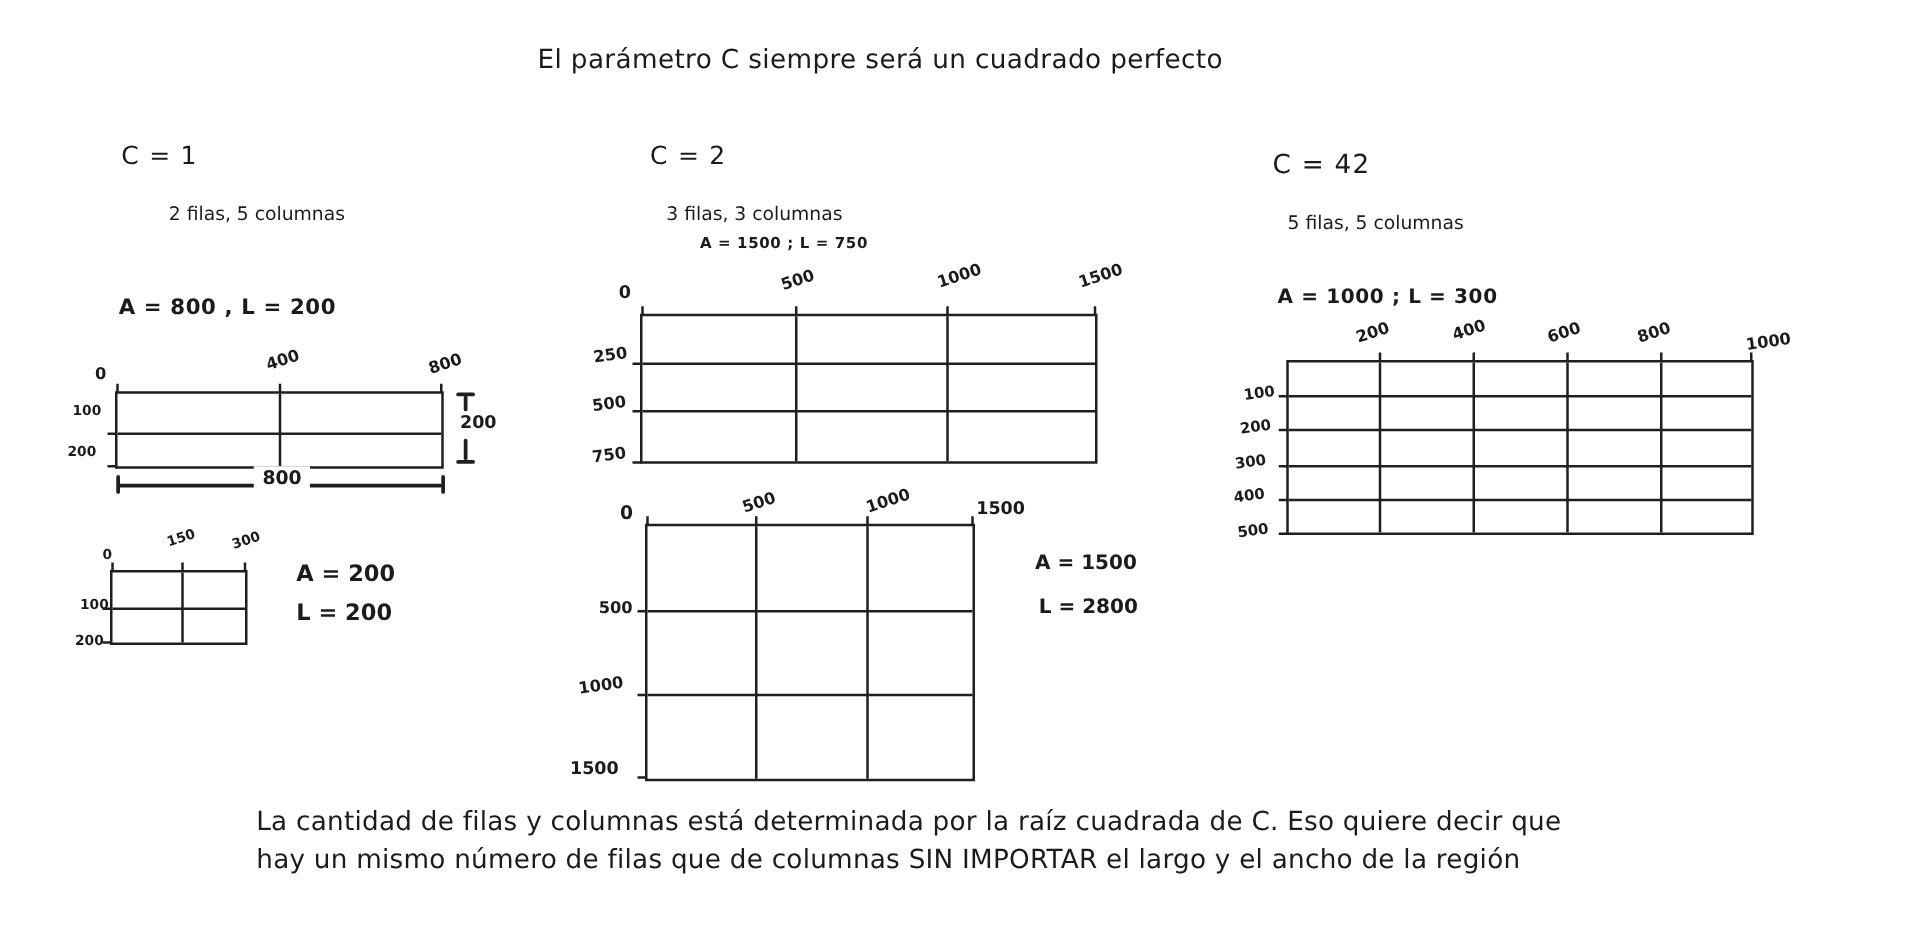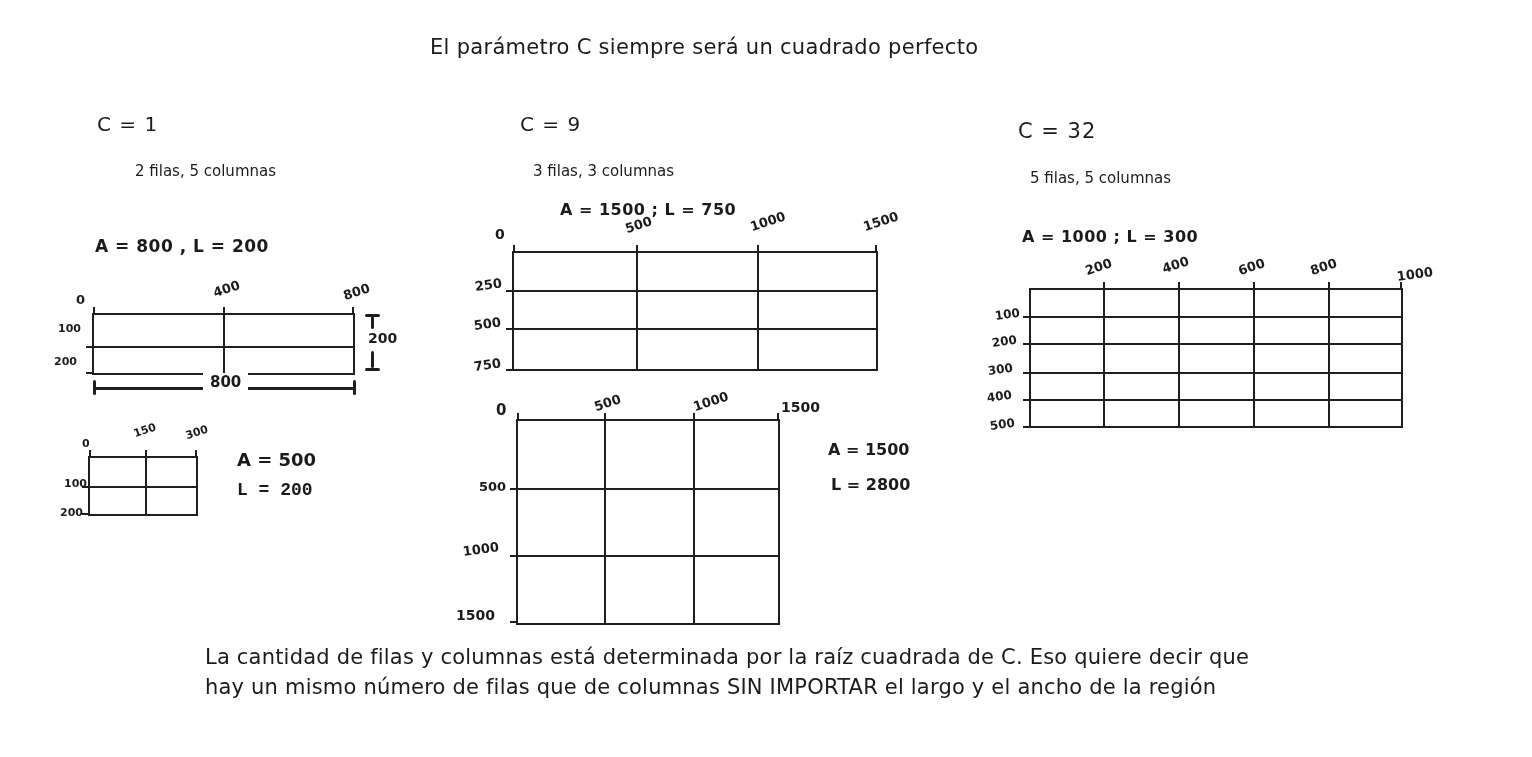--- a/index.html
+++ b/index.html
@@ -74,26 +74,26 @@
     <div class="tickmark-t" style="left:55px;"></div>
     <div class="tickmark-t" style="left:105px;"></div>
     <div class="tickmark-l" style="top:28px;"></div>
     <div class="tickmark-l" style="top:55px;"></div>
   </div>
   <div class="lbl tick-sm" style="left:82px; top:438px;">0</div>
   <div class="lbl tick-sm rot" style="left:136px; top:428px;">150</div>
   <div class="lbl tick-sm rot" style="left:188px; top:430px;">300</div>
   <div class="lbl tick-sm" style="left:64px; top:478px;">100</div>
   <div class="lbl tick-sm" style="left:60px; top:507px;">200</div>
-  <div class="lbl" style="left:237px; top:450px; font-size:18px; font-weight:600;">A = 500</div>
-  <div class="lbl" style="left:237px; top:481px; font-size:18px; font-weight:600;font-family:Liberation Mono, monospace;">L = 200</div>
+  <div class="lbl" style="left:237px; top:450px; font-size:18px; font-weight:600;">A = 200</div>
+  <div class="lbl" style="left:237px; top:481px; font-size:18px; font-weight:600;">L = 200</div>
 
-  <div class="lbl heading" style="left:520px; top:113px;">C = 9</div>
+  <div class="lbl heading" style="left:520px; top:113px;">C = 2</div>
   <div class="lbl sub" style="left:533px; top:163px;">3 filas, 3 columnas</div>
-  <div class="lbl formula" style="left:560px; top:201px; font-size:16px;">A = 1500 ;   L = 750</div>
+  <div class="lbl formula" style="left:560px; top:188px; font-size:12px;">A = 1500 ;   L = 750</div>
 
   <div class="grid" style="left:512px; top:251px; width:366px; height:120px;">
     <div class="vline" style="left:122px;"></div>
     <div class="vline" style="left:243px;"></div>
     <div class="hline" style="top:37px;"></div>
     <div class="hline" style="top:75px;"></div>
     <div class="tickmark-t" style="left:-1px;"></div>
     <div class="tickmark-t" style="left:122px;"></div>
     <div class="tickmark-t" style="left:243px;"></div>
     <div class="tickmark-t" style="left:361px;"></div>
@@ -125,21 +125,21 @@
   <div class="lbl tick" style="left:496px; top:402px; font-size:15px;">0</div>
   <div class="lbl tick rot" style="left:597px; top:400px;">500</div>
   <div class="lbl tick rot" style="left:696px; top:400px;">1000</div>
   <div class="lbl tick" style="left:781px; top:400px; font-size:14px;">1500</div>
   <div class="lbl tick" style="left:479px; top:480px;">500</div>
   <div class="lbl tick rot-sm" style="left:464px; top:545px;">1000</div>
   <div class="lbl tick" style="left:456px; top:608px; font-size:14px;">1500</div>
   <div class="lbl" style="left:828px; top:441px; font-size:16px; font-weight:600;">A = 1500</div>
   <div class="lbl" style="left:831px; top:476px; font-size:16px; font-weight:600;">L = 2800</div>
 
-  <div class="lbl heading" style="left:1018px; top:120px; font-size:21px;">C = 32</div>
+  <div class="lbl heading" style="left:1018px; top:120px; font-size:21px;">C = 42</div>
   <div class="lbl sub" style="left:1030px; top:170px;">5 filas, 5 columnas</div>
   <div class="lbl formula" style="left:1022px; top:228px; font-size:16px;">A = 1000  ;   L = 300</div>
 
   <div class="grid" style="left:1029px; top:288px; width:374px; height:140px;">
     <div class="vline" style="left:72px;"></div>
     <div class="vline" style="left:147px;"></div>
     <div class="vline" style="left:222px;"></div>
     <div class="vline" style="left:297px;"></div>
     <div class="hline" style="top:26px;"></div>
     <div class="hline" style="top:53px;"></div>

